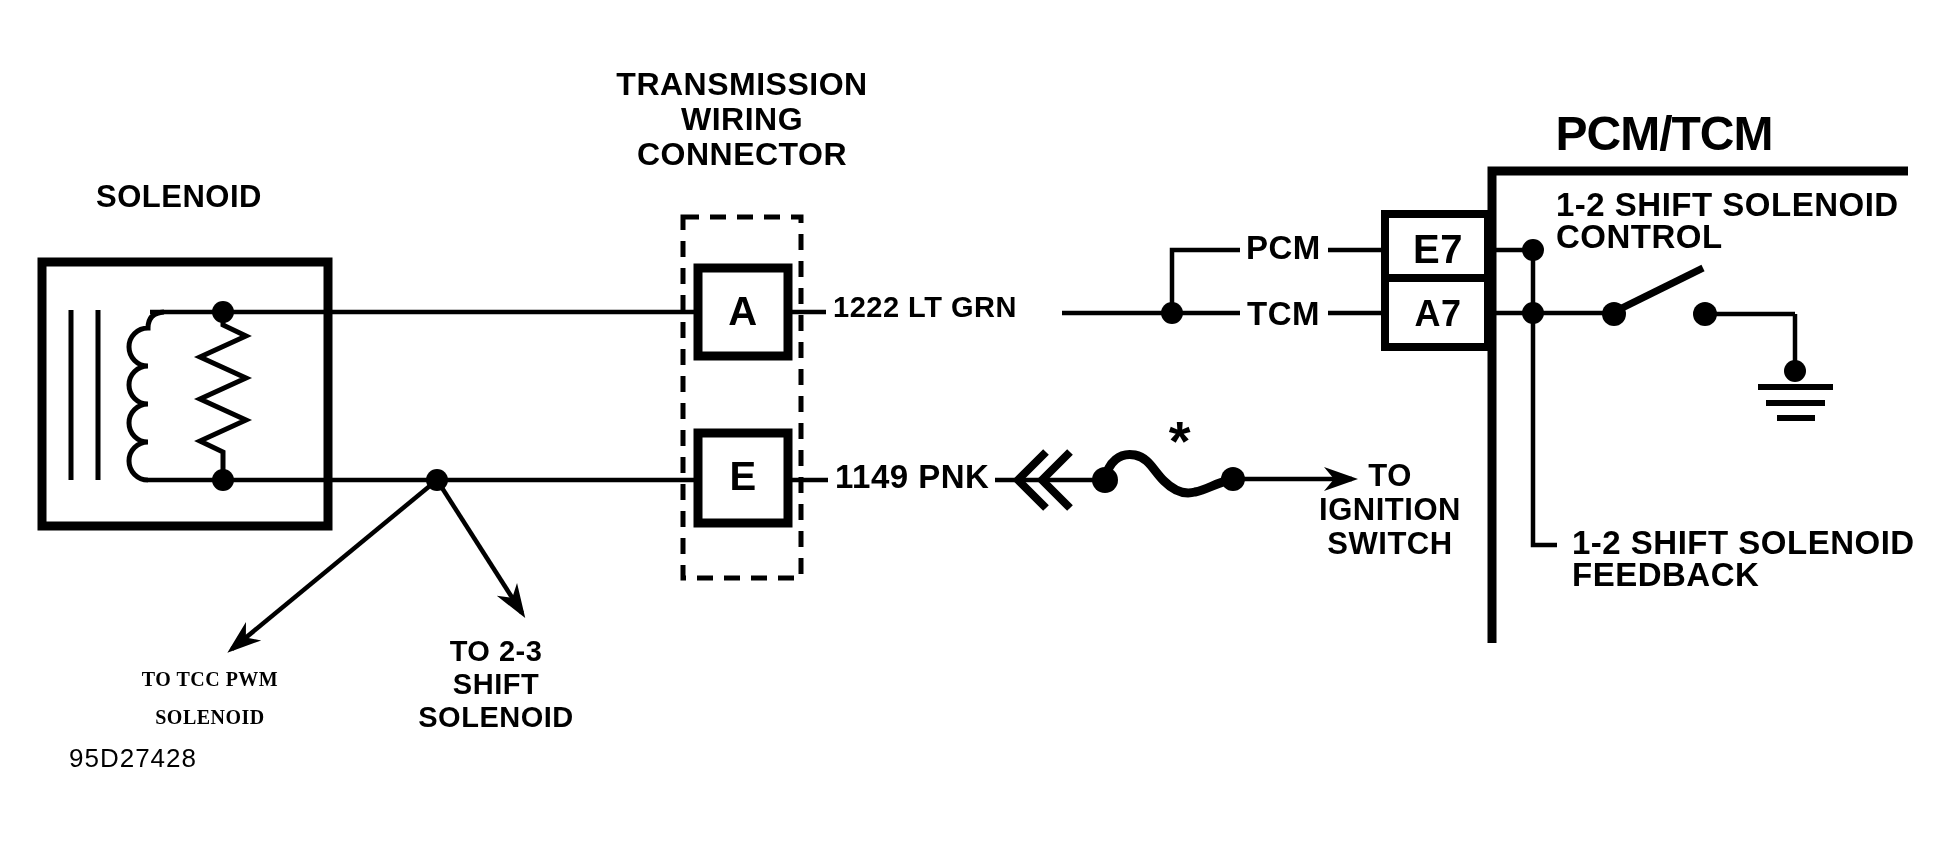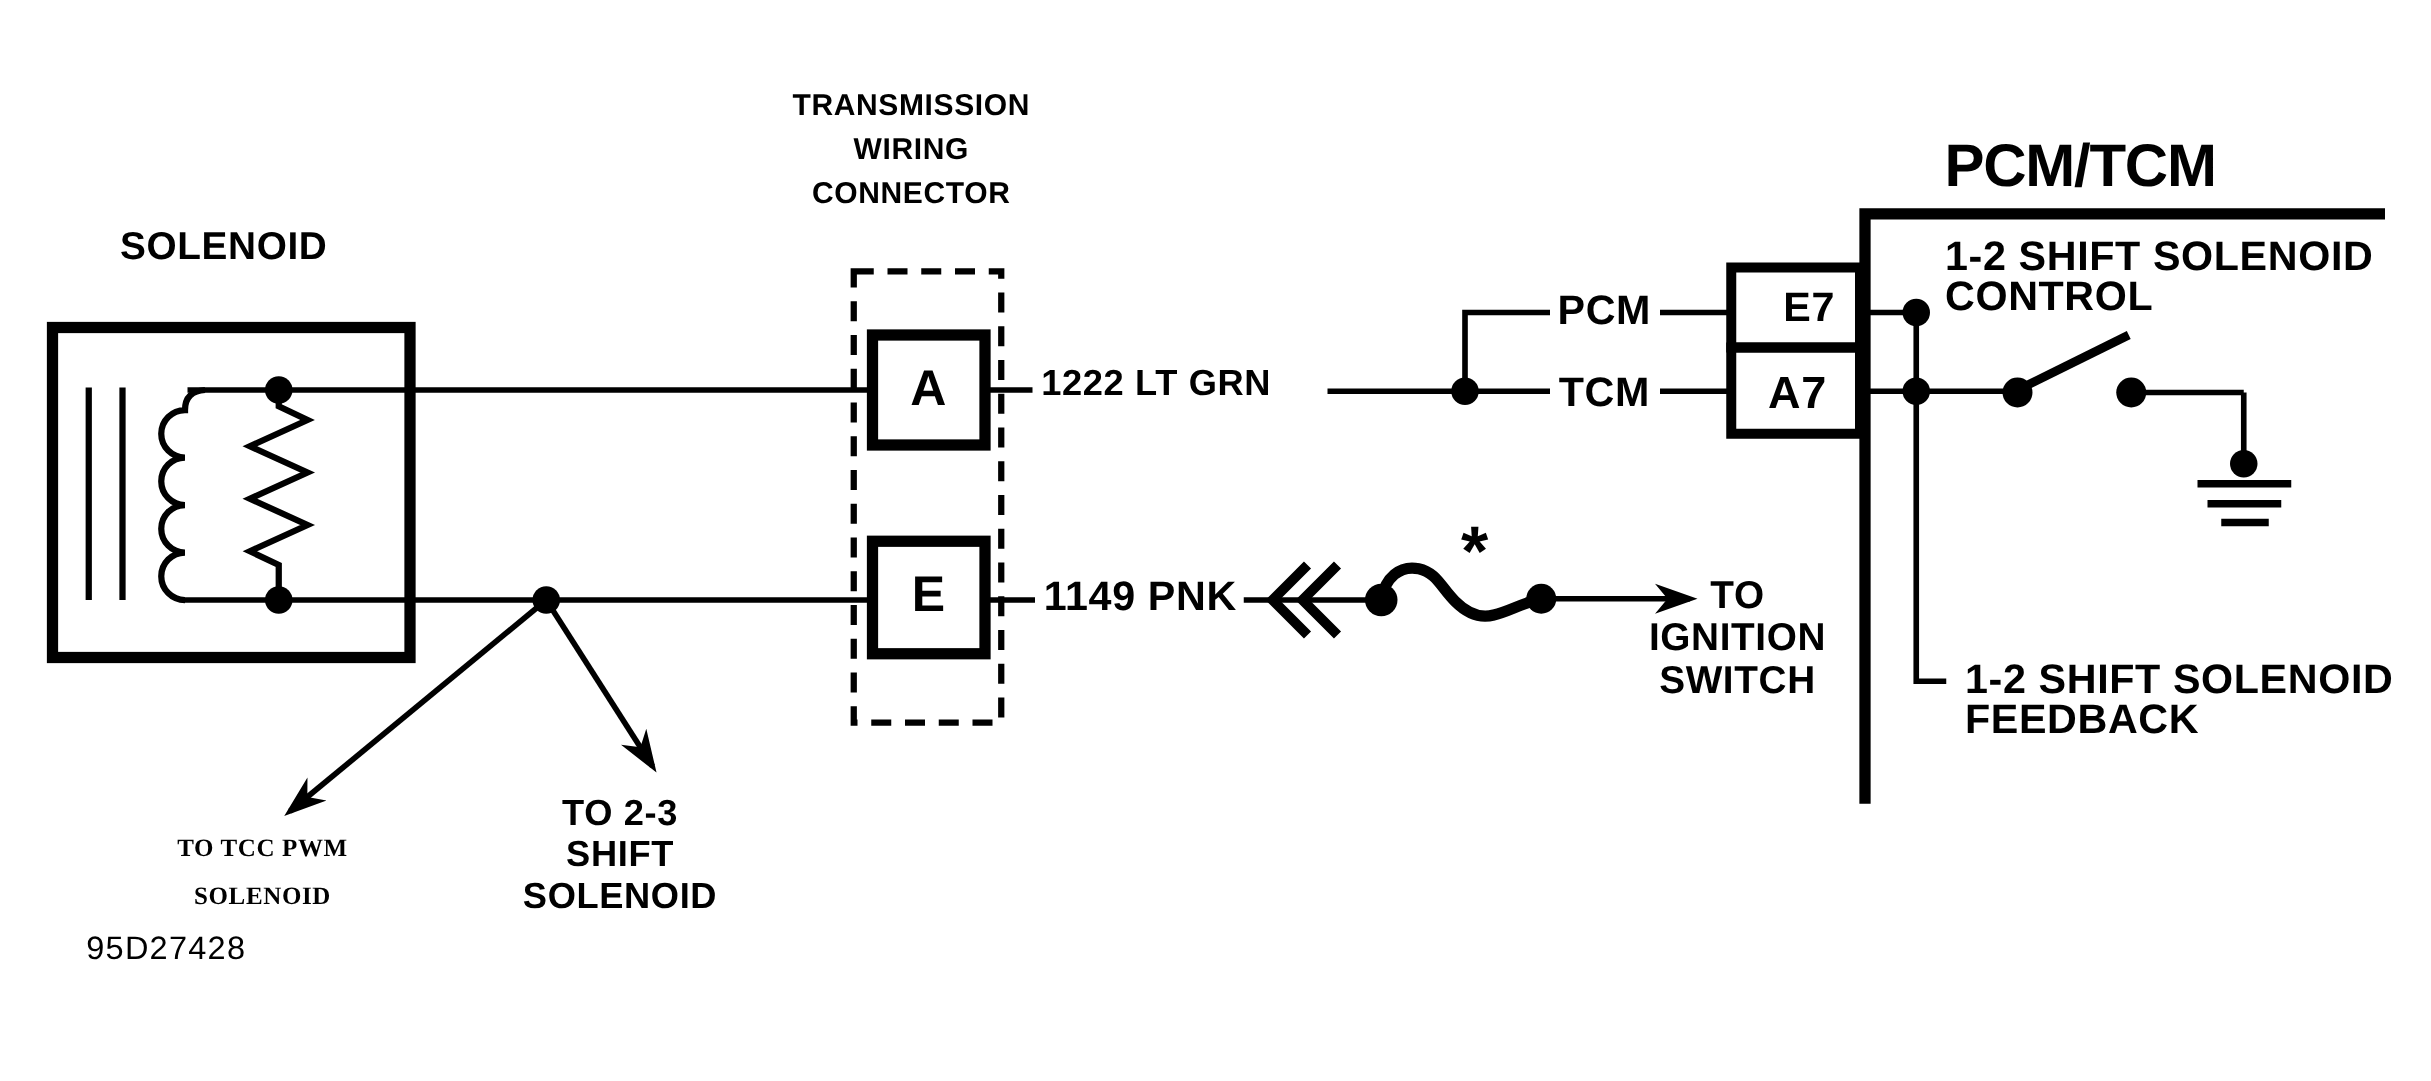--- a/index.html
+++ b/index.html
@@ -9,28 +9,28 @@
     font-family:"Liberation Sans", sans-serif; color:#000;
   }
   #wiring-svg { position:absolute; left:0; top:0; }
   .label {
     position:absolute; font-weight:bold; color:#000;
     white-space:nowrap; letter-spacing:0.5px;
   }
   .center { text-align:center; }
   
   .solenoid-label      { left:59px;  top:181px; width:240px; font-size:31px; line-height:32px; }
-  .assembly-label      { left:579px; top:67px;  width:300px; font-size:24px; line-height:35px; }
+  .assembly-label      { left:592px; top:67px;  width:300px; font-size:32px; line-height:35px; }
   .wire-a-label        { left:833px; top:291px; font-size:29px; }
   .wire-e-label        { left:835px; top:458px; font-size:33px; }
   .pcm-label           { left:1246px; top:229px; font-size:33px; }
   .tcm-label           { left:1247px; top:295px; font-size:33px; }
   .pin-a-label         { left:722px; top:289px; width:42px; font-size:40px; }
   .pin-e-label         { left:722px; top:454px; width:42px; font-size:40px; }
-  .pin-e7-label        { left:1408px; top:227px; width:60px; font-size:33px;text-align:right; }
+  .pin-e7-label        { left:1408px; top:227px; width:60px; font-size:40px; }
   .pin-a7-label        { left:1408px; top:293px; width:60px; font-size:36px; }
   .module-title        { left:1539px; top:106px; width:250px; font-size:48px; letter-spacing:-1px; }
   .control-label       { left:1556px; top:189px; font-size:33px; line-height:32px; }
   .feedback-label      { left:1572px; top:527px; font-size:33px; line-height:32px; }
   .ignition-label      { left:1305px; top:459px; width:170px; font-size:31px; line-height:34px; }
   .asterisk-label      { left:1160px; top:408px; width:40px; font-size:56px; }
   .tcc-label           { left:110px; top:660px; width:200px; font-size:20px; line-height:38px;font-family:Liberation Serif, serif; }
   .shift23-label       { left:416px; top:635px; width:160px; font-size:29px; line-height:33px; }
   .figure-number       { left:69px;  top:743px; font-size:26px; font-weight:normal; letter-spacing:1px; }
 </style>

